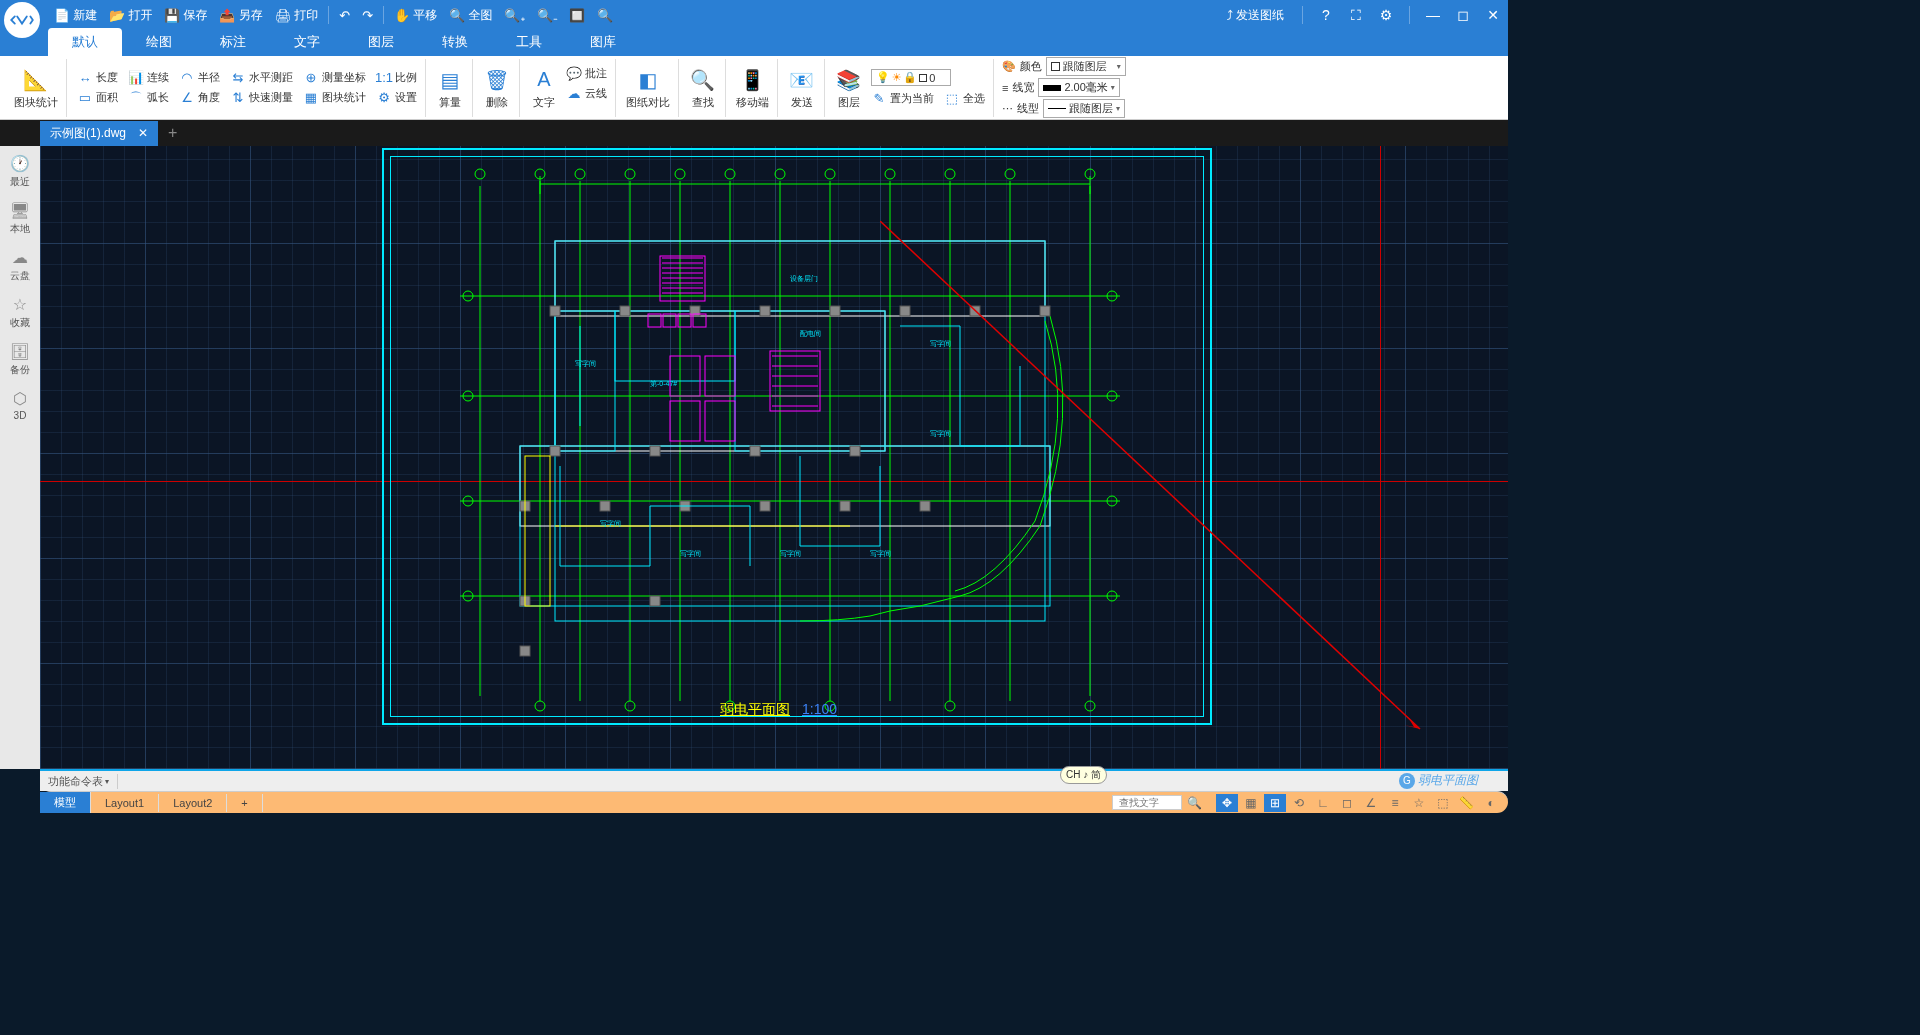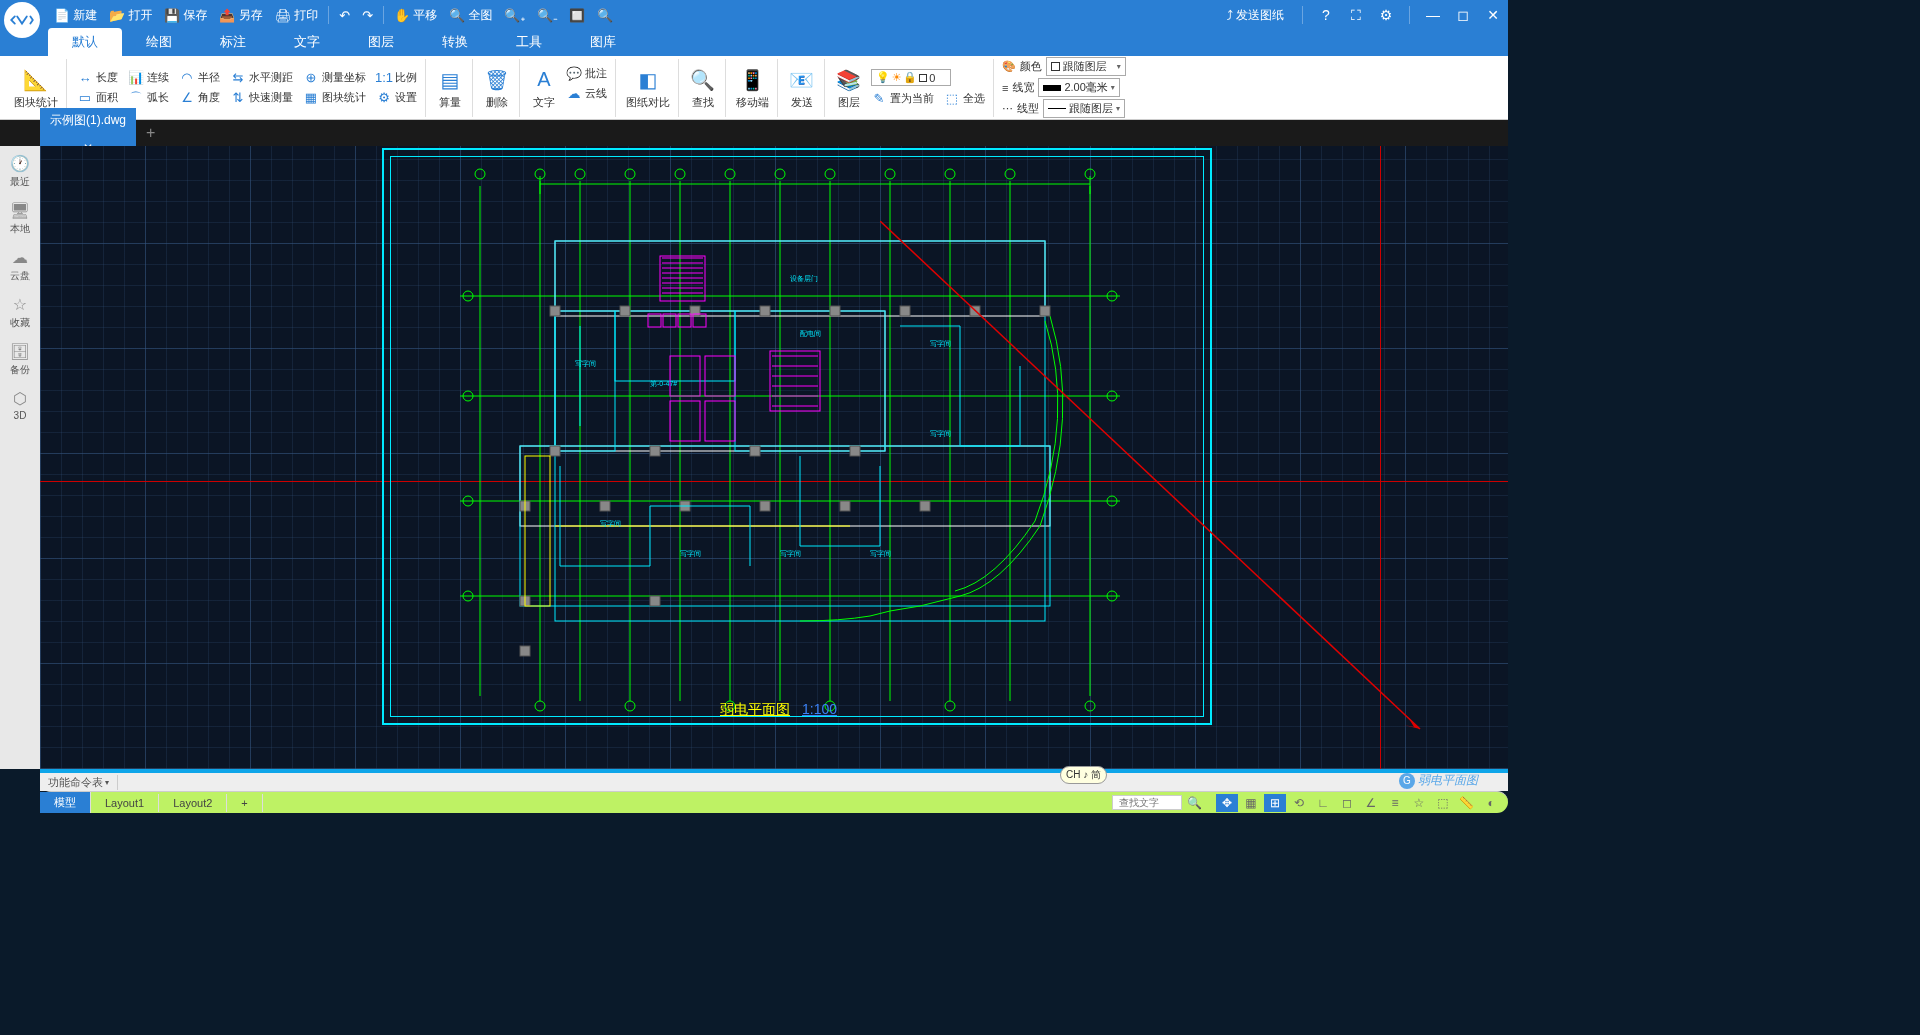--- a/index.html
+++ b/index.html
@@ -30,21 +30,21 @@
 .rbtn { display: flex; align-items: center; gap: 3px; cursor: pointer; white-space: nowrap; }
 .rbtn .ri { width: 16px; height: 16px; display: flex; align-items: center; justify-content: center; color: #2a7fd4; font-size: 13px; }
 .propgroup { display: flex; flex-direction: column; gap: 2px; padding: 0 6px; font-size: 11px; }
 .proprow { display: flex; align-items: center; gap: 4px; }
 .propsel { border: 1px solid #aaa; padding: 1px 4px; font-size: 11px; min-width: 80px; background: #fff; display: flex; align-items: center; gap: 3px; justify-content: space-between; }
 .propsel::after { content: "▾"; font-size: 8px; color: #666; }
 .layerbox { border: 1px solid #aaa; padding: 1px 4px; font-size: 11px; width: 80px; display: flex; align-items: center; gap: 2px; background: #fff; }
 
 
 .filetabs { height: 26px; background: #1a1a1a; display: flex; align-items: center; padding-left: 40px; }
-.filetab { background: #2a7fd4; color: #fff; padding: 4px 10px; font-size: 12px; display: flex; align-items: center; gap: 12px; cursor: pointer; flex-direction: column; }
+.filetab { background: #2a7fd4; color: #fff; padding: 4px 10px; font-size: 12px; display: flex; align-items: center; gap: 12px; cursor: pointer; }
 .filetab .close { cursor: pointer; }
 .addtab { color: #888; padding: 0 10px; font-size: 16px; cursor: pointer; }
 
 
 .sidebar { position: absolute; left: 0; top: 146px; width: 40px; bottom: 44px; background: #e8e8e8; display: flex; flex-direction: column; align-items: center; padding-top: 8px; gap: 12px; }
 .sideitem { display: flex; flex-direction: column; align-items: center; gap: 2px; cursor: pointer; color: #555; font-size: 10px; }
 .sideitem .si { font-size: 16px; color: #888; }
 
 
 .canvas { position: absolute; left: 40px; right: 0; top: 146px; bottom: 44px; background: #0b1525; overflow: hidden; }
@@ -56,25 +56,25 @@
 }
 .outer-rect { position: absolute; border: 2px solid #00eaff; }
 .drawing { position: absolute; }
 .drawing-title { position: absolute; color: #ffff00; font-size: 14px; text-decoration: underline; white-space: nowrap; }
 .drawing-scale { color: #3b82f6; margin-left: 12px; text-decoration: underline; }
 .arrow { position: absolute; pointer-events: none; }
 .crosshair-h { position: absolute; height: 1px; background: #cc0000; left: 0; right: 0; }
 .crosshair-v { position: absolute; width: 1px; background: #cc0000; top: 0; bottom: 0; }
 
 
-.cmdbar { position: absolute; left: 40px; right: 0; bottom: 22px; height: 22px; background: #eee; display: flex; align-items: center; font-size: 11px; color: #555; border-top: 4px solid #0ea5e9; }
+.cmdbar { position: absolute; left: 40px; right: 0; bottom: 22px; height: 22px; background: #eee; display: flex; align-items: center; font-size: 11px; color: #555; border-top: 2px solid #0ea5e9; }
 .cmdlabel { padding: 0 8px; border-right: 1px solid #ccc; display: flex; align-items: center; gap: 2px; }
 .cmdinput { flex: 1; border: none; background: transparent; padding: 0 6px; font-size: 11px; color: #999; outline: none; }
 
-.statusbar { position: absolute; left: 40px; right: 0; bottom: 0; height: 22px; background: #bef264; display: flex; align-items: center; font-size: 11px; border-top: 1px solid #ccc; border-radius: 11px; }
+.statusbar { position: absolute; left: 40px; right: 0; bottom: 0; height: 22px; background: #fdba74; display: flex; align-items: center; font-size: 11px; border-top: 1px solid #ccc; border-radius: 11px; }
 .layouttab { padding: 3px 14px; cursor: pointer; color: #444; border-right: 1px solid #ddd; }
 .layouttab.active { background: #2a7fd4; color: #fff; }
 .status-right { margin-left: auto; display: flex; align-items: center; gap: 2px; padding-right: 6px; }
 .searchbox { border: 1px solid #ccc; padding: 1px 6px; font-size: 10px; color: #aaa; width: 70px; background: #fff; }
 .sbtn { width: 22px; height: 18px; display: flex; align-items: center; justify-content: center; cursor: pointer; color: #666; font-size: 12px; }
 .sbtn.active { background: #2a7fd4; color: #fff; }
 .tooltip { position: absolute; background: #ffffe0; border: 1px solid #999; padding: 1px 5px; font-size: 10px; color: #333; }
 .watermark { position: absolute; right: 30px; bottom: 24px; font-size: 12px; color: #4aa0e8; font-style: italic; display: flex; align-items: center; gap: 3px; opacity: 0.9; }
 .watermark .g { width: 16px; height: 16px; border-radius: 50%; background: #4aa0e8; color: #fff; display: flex; align-items: center; justify-content: center; font-size: 10px; font-style: normal; }
 

